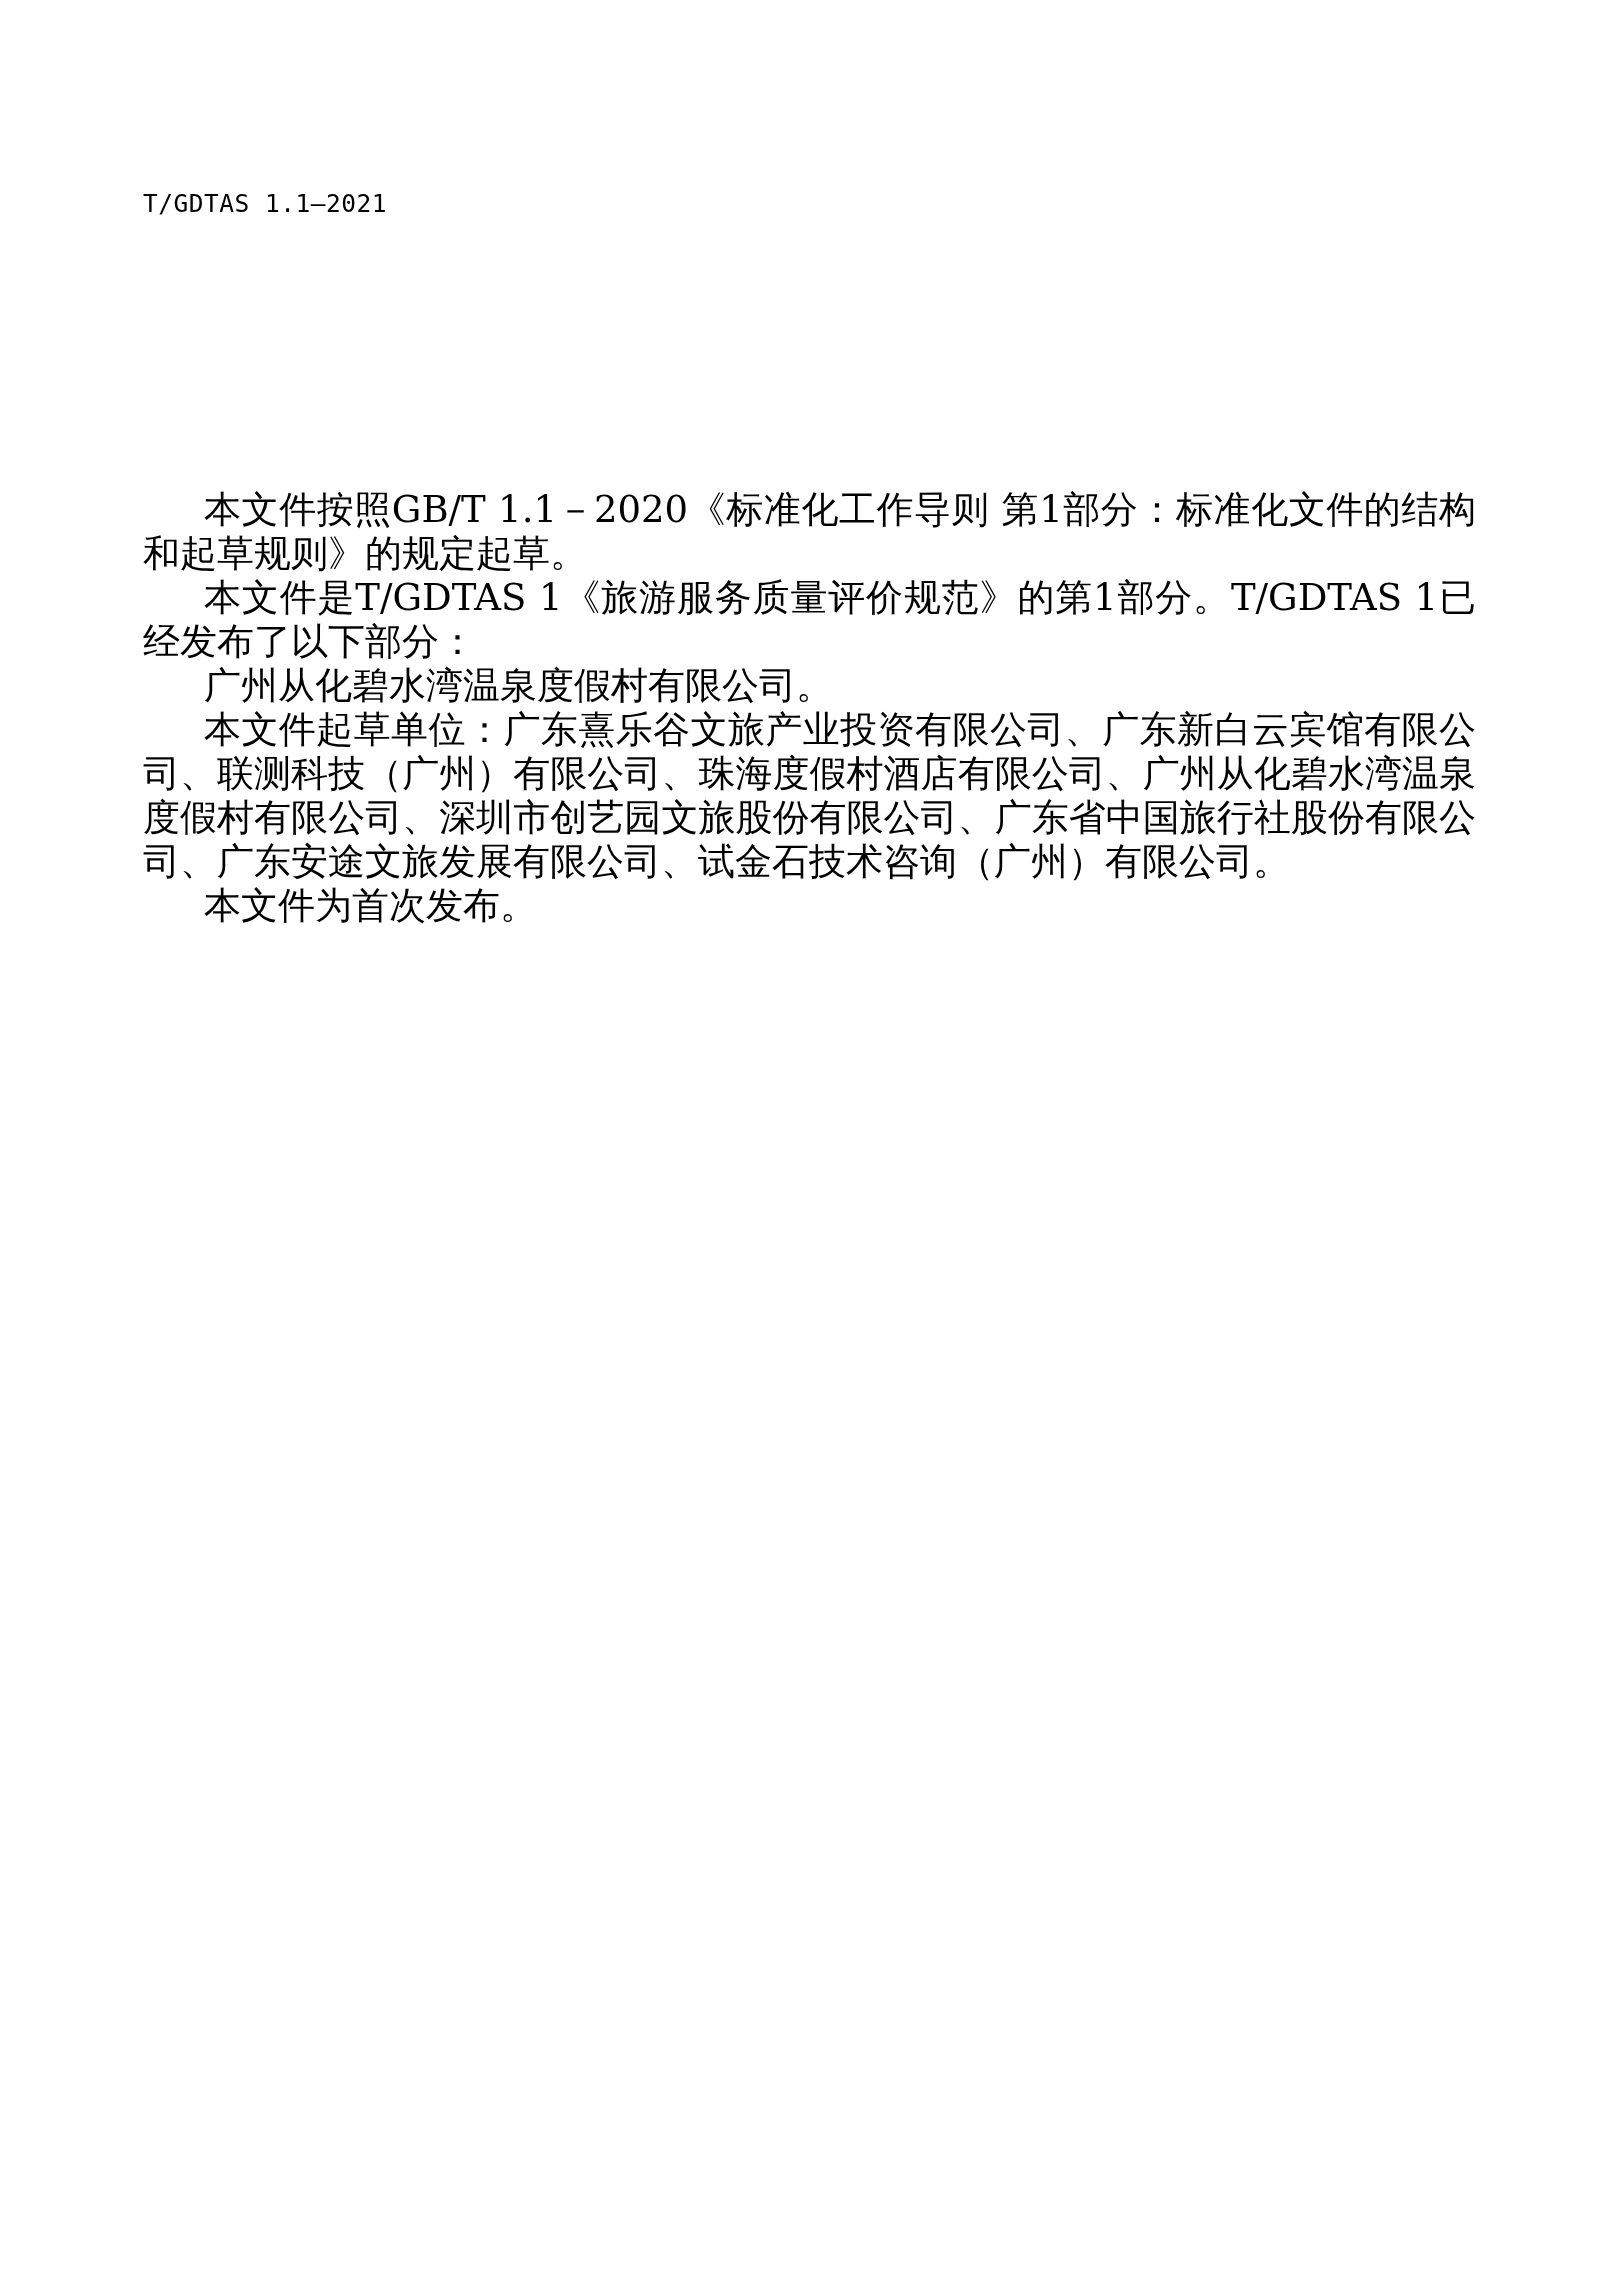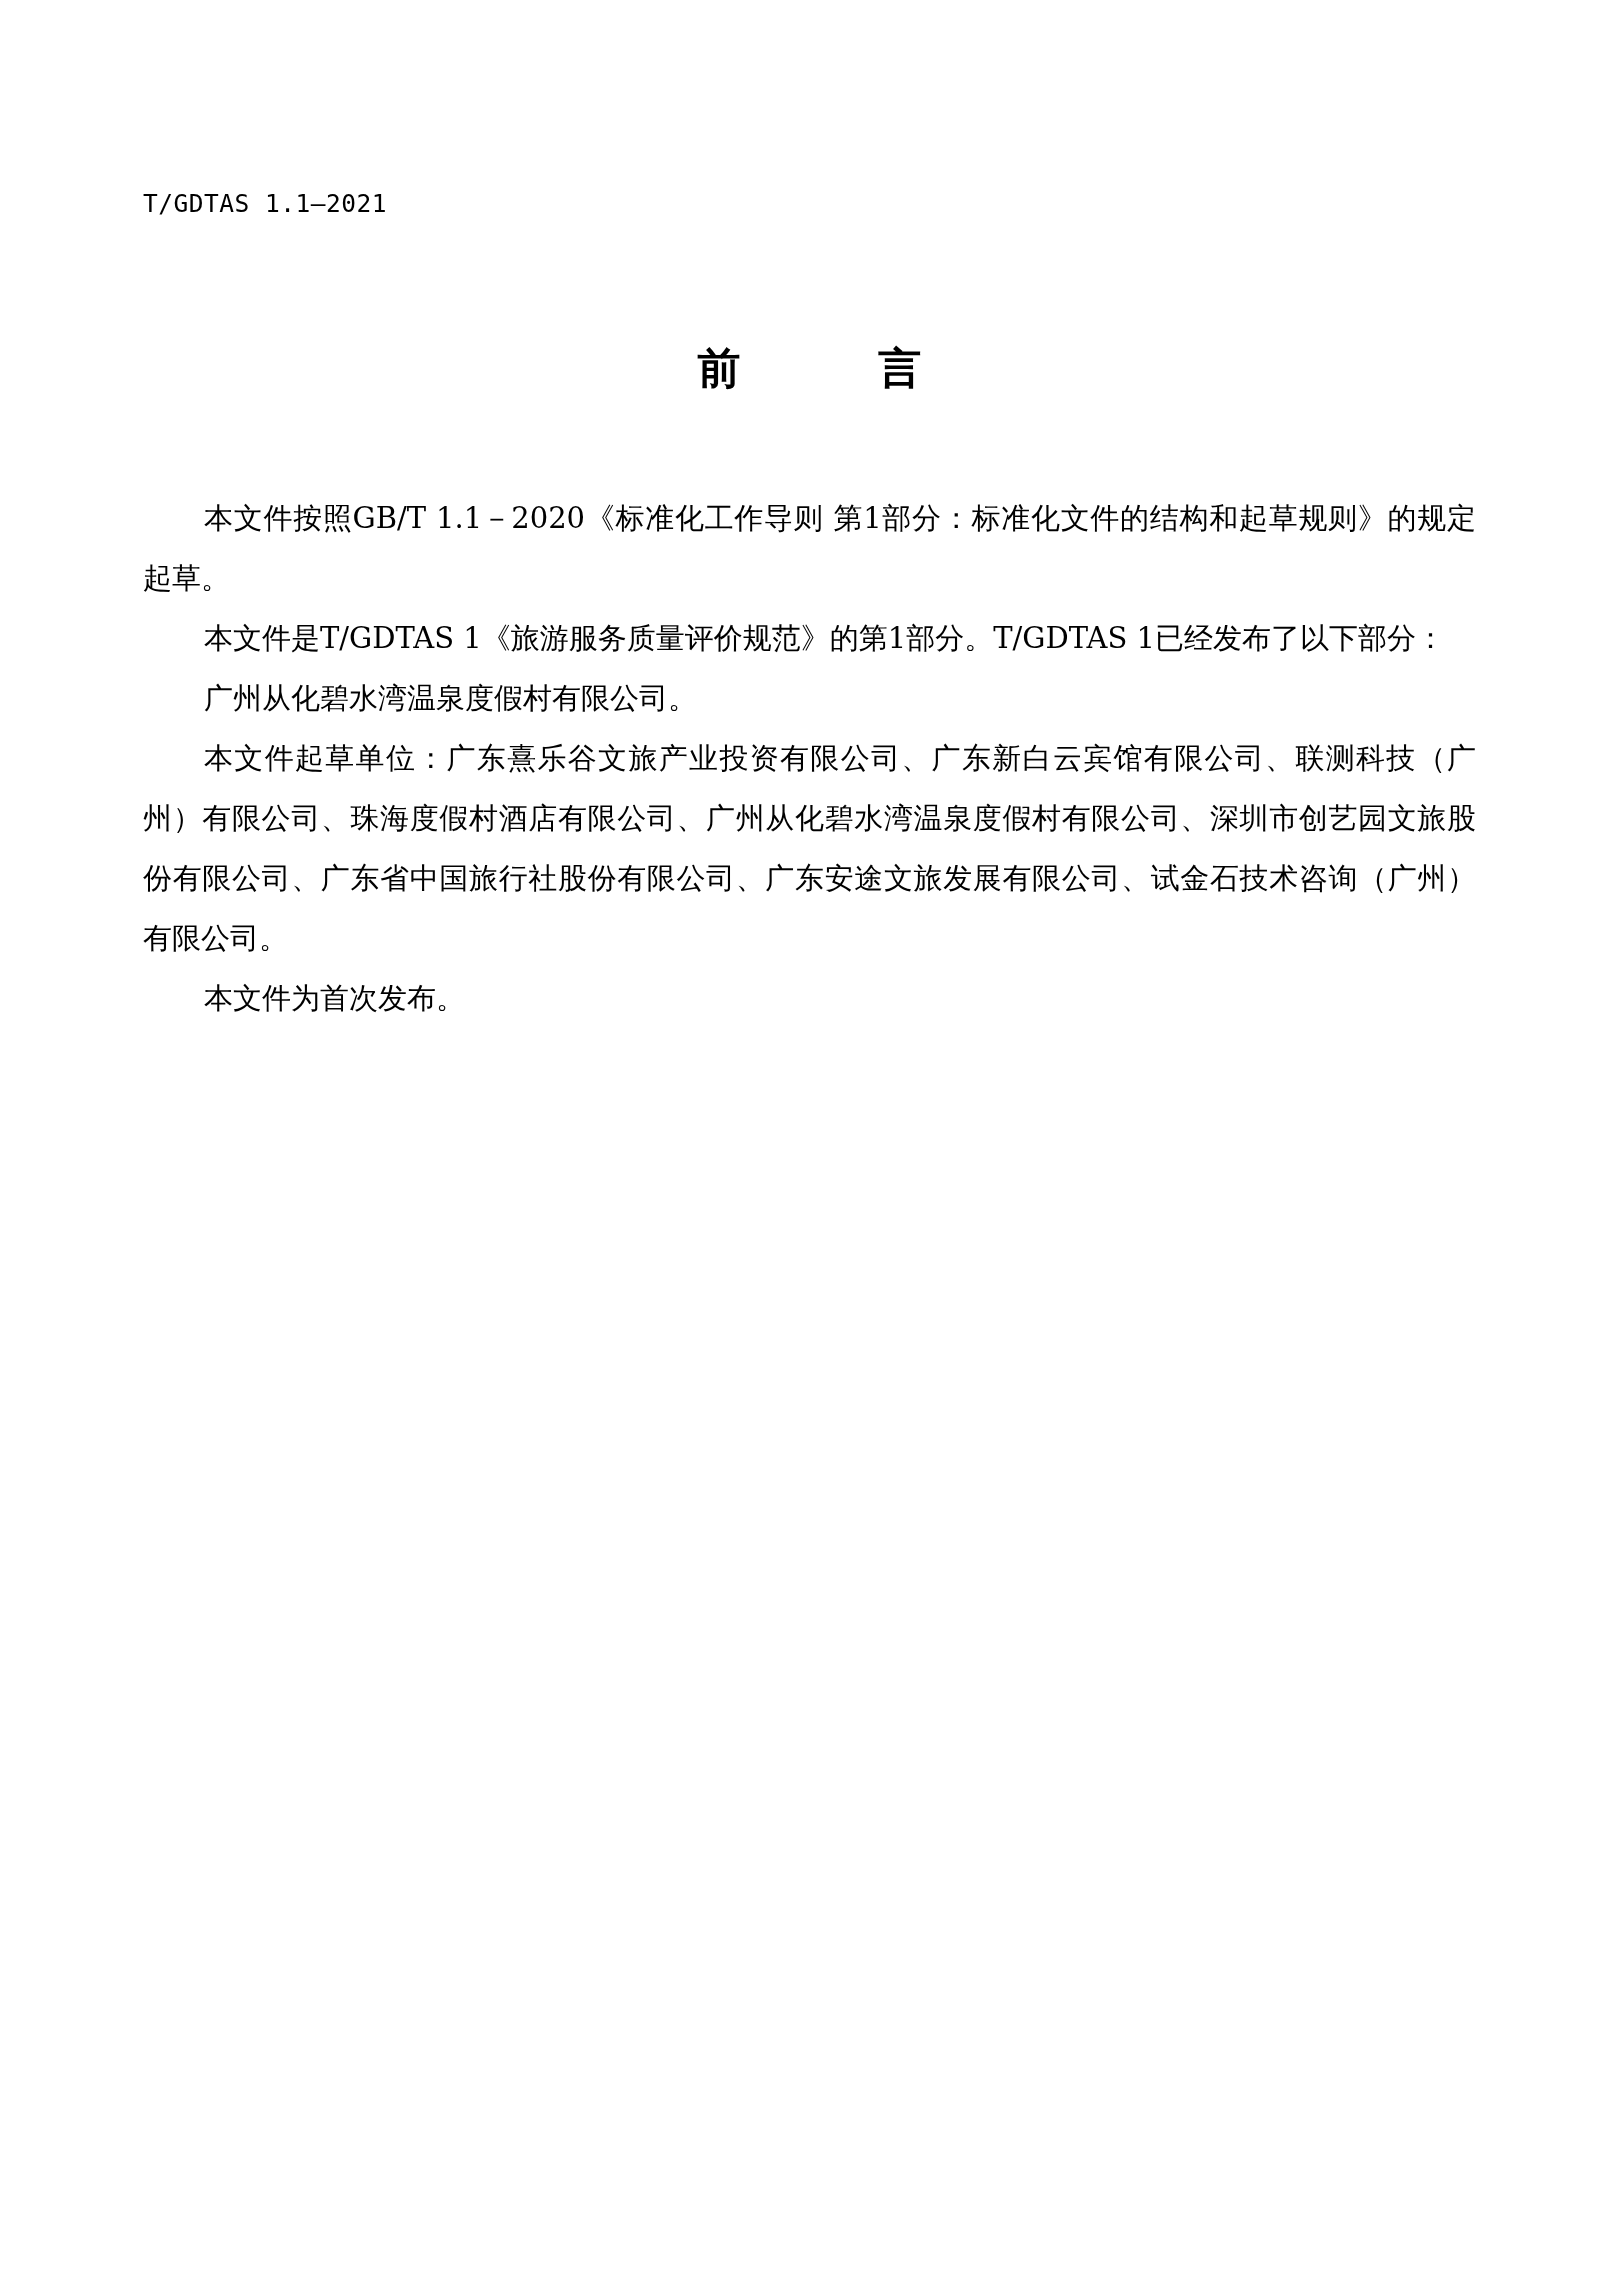--- a/index.html
+++ b/index.html
@@ -46,22 +46,22 @@
     white-space: pre;
   }
   
   .body-block {
     position: absolute;
     left: 143px;
     top: 488px;
     width: 1333px;
   }
   .para {
-    font-size: 29px;
-    line-height: 60px;
+    font-size: 37px;
+    line-height: 44px;
     text-align: justify;
     text-align-last: left;
     text-justify: inter-character;
     margin: 0;
     padding: 0;
     word-break: break-all;
     letter-spacing: 0px;
   }
   .para.indent {
     text-indent: 61px;
@@ -80,21 +80,20 @@
     white-space: pre;
   }
 </style>
 </head>
 <body>
 
 <div class="page">
 
   <div class="doc-header">T/GDTAS 1.1—2021</div>
 
-  <div class="section-title">前        言</div>
 
   <div class="body-block">
     <p class="para indent">本文件按照GB/T 1.1－2020《标准化工作导则 第1部分：标准化文件的结构和起草规则》的规定起草。</p>
     <p class="para indent">本文件是T/GDTAS 1《旅游服务质量评价规范》的第1部分。T/GDTAS 1已经发布了以下部分：</p>
     <p class="para indent">广州从化碧水湾温泉度假村有限公司。</p>
     <p class="para indent">本文件起草单位：广东熹乐谷文旅产业投资有限公司、广东新白云宾馆有限公司、联测科技（广州）有限公司、珠海度假村酒店有限公司、广州从化碧水湾温泉度假村有限公司、深圳市创艺园文旅股份有限公司、广东省中国旅行社股份有限公司、广东安途文旅发展有限公司、试金石技术咨询（广州）有限公司。</p>
     <p class="para indent">本文件为首次发布。</p>
   </div>
 
   <div class="folio">II</div>

